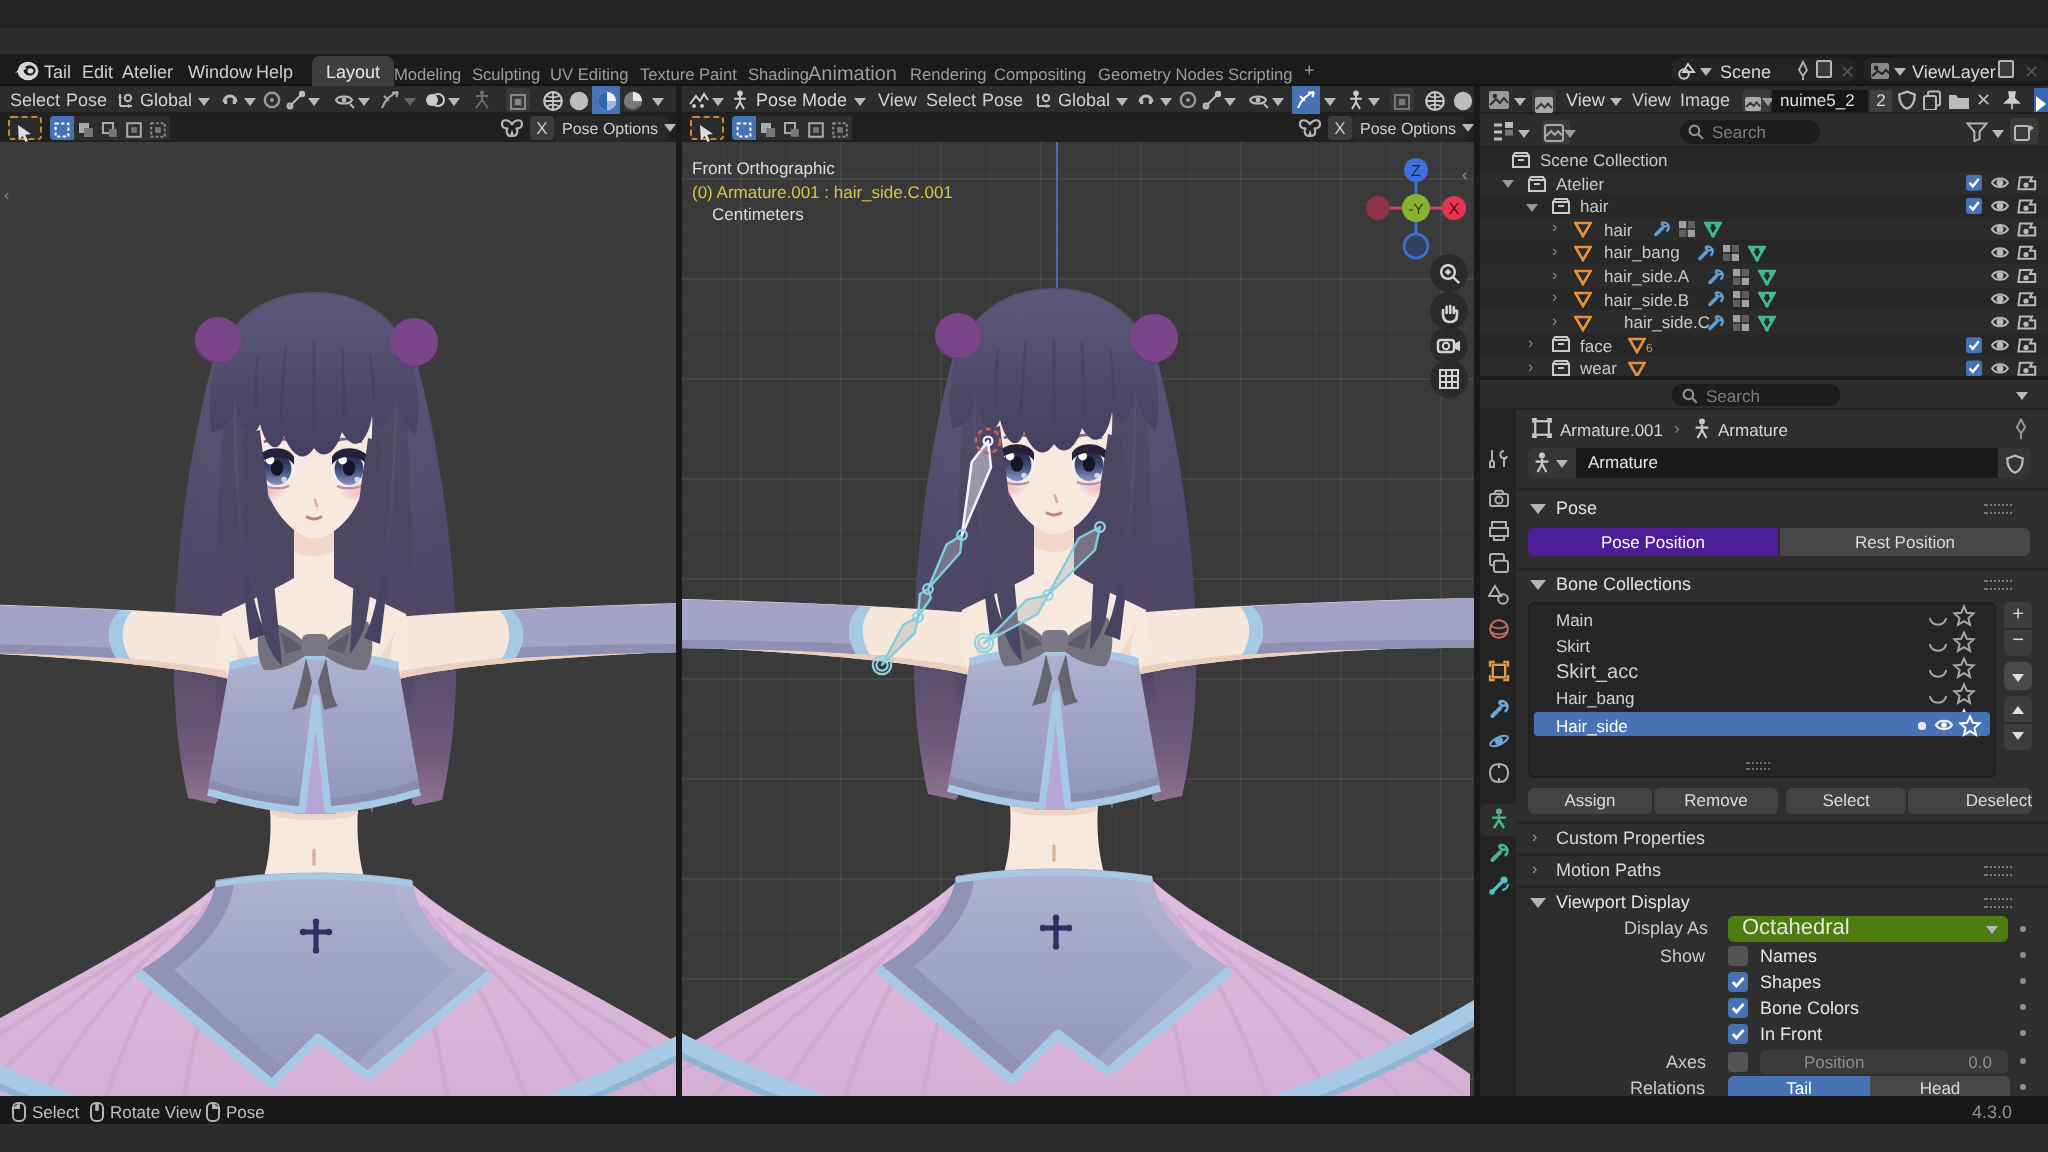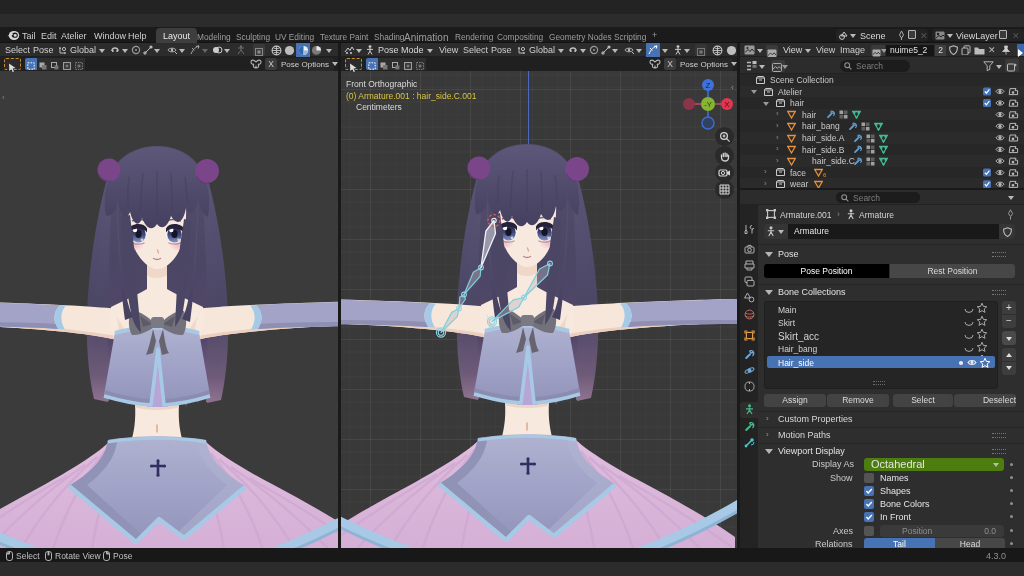--- a/index.html
+++ b/index.html
@@ -885,21 +885,21 @@
       <div class="abs" style="left:259px;top:34px;width:16px;height:15px;background:#353535;border-radius:0 3px 3px 0;">
         <svg style="position:absolute;left:3.5px;top:2.5px" width="9" height="10" viewBox="0 0 9 10">
             <path d="M4.5,0.8 L8.4,2.2 C8.4,5.8 7,8.4 4.5,9.4 C2,8.4 0.6,5.8 0.6,2.2 Z" fill="none" stroke="#bbb" stroke-width="1.1"></path>
           </svg>
       </div>
       <div class="abs" style="left:18px;top:54px;width:266px;height:1px;background:#252525"></div>
 
       <div class="abs" style="left:25px;top:59px;width:0;height:0;border-left:4px solid transparent;border-right:4px solid transparent;border-top:5px solid #b5b5b5;margin-top:3px"></div>
       <div class="abs txt" style="left:38px;top:59px;color:#e2e2e2">Pose</div>
       <div class="abs" style="left:252px;top:62px;width:14px;height:5px;border-top:1.5px dotted #777;border-bottom:1.5px dotted #777"></div>
-      <div class="abs" style="left:24px;top:74px;width:125px;height:14px;background:#000000;border-radius:3px 0 0 3px;color:#fff;font-size:8.5px;text-align:center;line-height:14px">Pose Position</div>
+      <div class="abs" style="left:24px;top:74px;width:125px;height:14px;background:#4c1d95;border-radius:3px 0 0 3px;color:#fff;font-size:8.5px;text-align:center;line-height:14px">Pose Position</div>
       <div class="abs" style="left:150px;top:74px;width:125px;height:14px;background:#474747;border-radius:0 3px 3px 0;color:#dcdcdc;font-size:8.5px;text-align:center;line-height:14px">Rest Position</div>
       <div class="abs" style="left:18px;top:94px;width:266px;height:1px;background:#252525"></div>
 
       <div class="abs" style="left:25px;top:97px;width:0;height:0;border-left:4px solid transparent;border-right:4px solid transparent;border-top:5px solid #b5b5b5;margin-top:3px"></div>
       <div class="abs txt" style="left:38px;top:97px;color:#e2e2e2">Bone Collections</div>
       <div class="abs" style="left:252px;top:100px;width:14px;height:5px;border-top:1.5px dotted #777;border-bottom:1.5px dotted #777"></div>
 
       <div class="abs" style="left:24px;top:111px;width:234px;height:88px;background:#252525;border-radius:3px;border:1px solid #1f1f1f"></div>
       <div class="abs txt" style="left:38px;top:114.5px;color:#d2d2d2;font-size:8.5px">Main</div>
       <div class="abs txt" style="left:38px;top:127.5px;color:#d2d2d2;font-size:8.5px">Skirt</div>

